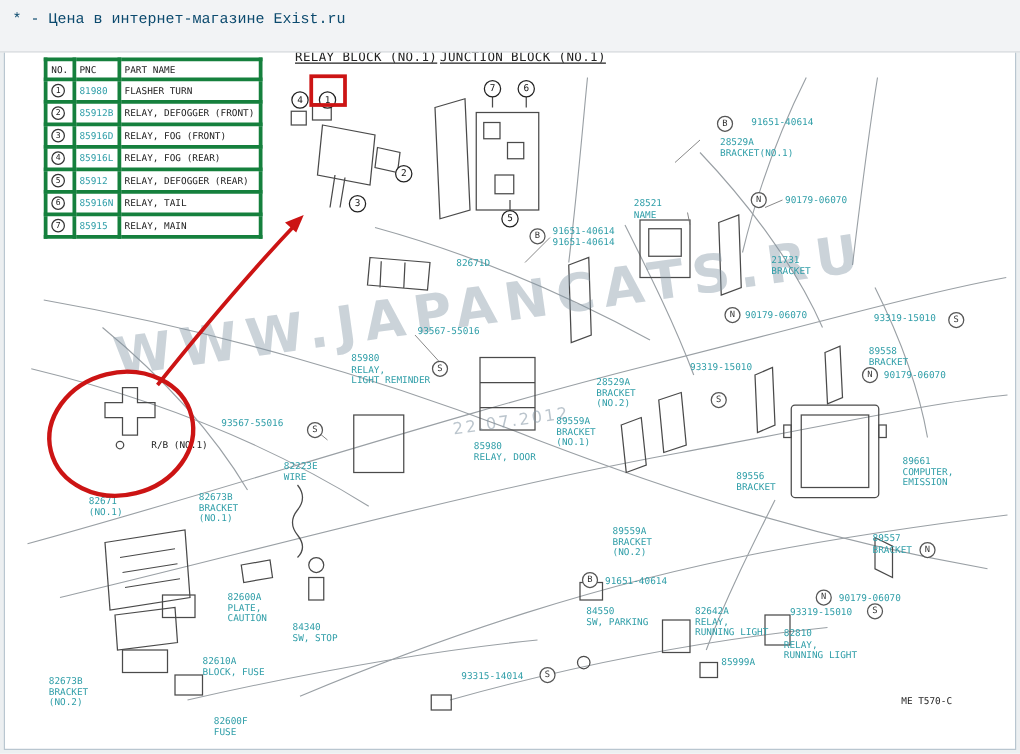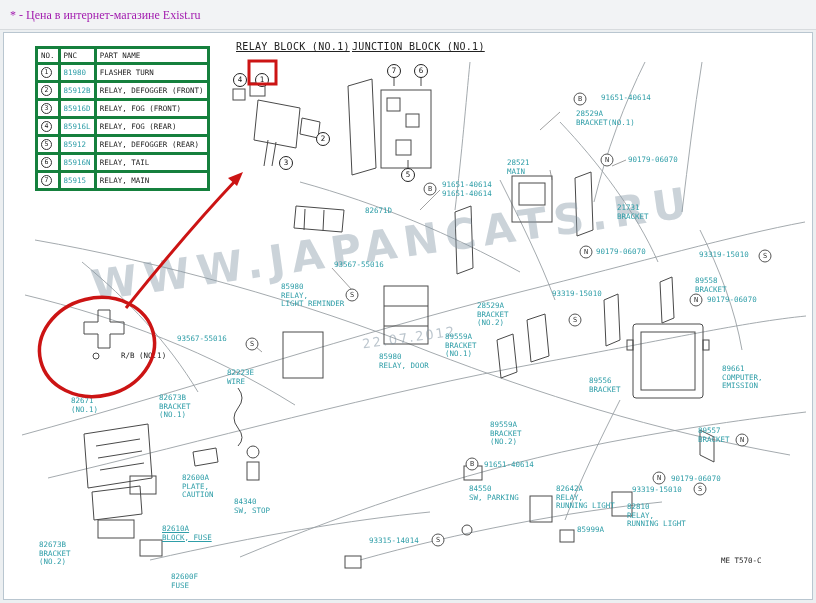--- a/index.html
+++ b/index.html
@@ -1,23 +1,23 @@
 <!DOCTYPE html>
 <html><head>
 <meta charset="utf-8">
 <style>
   html,body{margin:0;padding:0}
   body{
     width:816px;height:603px;position:relative;overflow:hidden;
     background:#eceff1;font-family:"DejaVu Sans Mono",monospace;
   }
   .header-bar{
-    position:absolute;left:0;top:0;width:816px;height:30px;box-sizing:border-box;
+    position:absolute;left:0;top:0;width:816px;height:42px;box-sizing:border-box;
     background:#f2f3f5;border-bottom:1px solid #d8dbde;
-    font-family:Liberation Serif, serif;font-size:12px;color:#a21caf;
+    font-family:Liberation Mono, monospace;font-size:12px;color:#0c4a6e;
     padding:8px 0 0 10px;z-index:5;
   }
   .canvas{
     position:absolute;left:3px;top:32px;width:810px;height:568px;box-sizing:border-box;
     background:#ffffff;border:1px solid #b9c6d0;z-index:0;
   }
   svg.art{position:absolute;left:0;top:0;z-index:1;pointer-events:none}
   svg.redink{position:absolute;left:0;top:0;z-index:4;pointer-events:none}
   .watermark{
     position:absolute;left:88px;top:262px;z-index:2;white-space:nowrap;
@@ -224,21 +224,21 @@
     </div>
     <div class="plabel" style="left: 576px; top: 110px;">
       <div>28529A</div>
       <div>BRACKET(NO.1)</div>
     </div>
     <div class="plabel" style="left: 628px; top: 156px;">
       <div>90179-06070</div>
     </div>
     <div class="plabel" style="left: 507px; top: 159px;">
       <div>28521</div>
-      <div>MAIN</div>
+      <div>NAME</div>
     </div>
     <div class="plabel" style="left: 617px; top: 204px;">
       <div>21731</div>
       <div>BRACKET</div>
     </div>
     <div class="plabel" style="left: 596px; top: 248px;">
       <div>90179-06070</div>
     </div>
     <div class="plabel" style="left: 699px; top: 251px;">
       <div>93319-15010</div>
@@ -303,21 +303,21 @@
     </div>
     <div class="plabel" style="left: 182px; top: 474px;">
       <div>82600A</div>
       <div>PLATE,</div>
       <div>CAUTION</div>
     </div>
     <div class="plabel" style="left: 234px; top: 474px; margin-top: 24px;">
       <div>84340</div>
       <div>SW, STOP</div>
     </div>
-    <div class="plabel" style="left: 162px; top: 525px; text-decoration: underline;">
+    <div class="plabel" style="left: 162px; top: 525px;">
       <div>82610A</div>
       <div>BLOCK, FUSE</div>
     </div>
     <div class="plabel" style="left: 39px; top: 541px;">
       <div>82673B</div>
       <div>BRACKET</div>
       <div>(NO.2)</div>
     </div>
     <div class="plabel" style="left: 171px; top: 573px;">
       <div>82600F</div>

